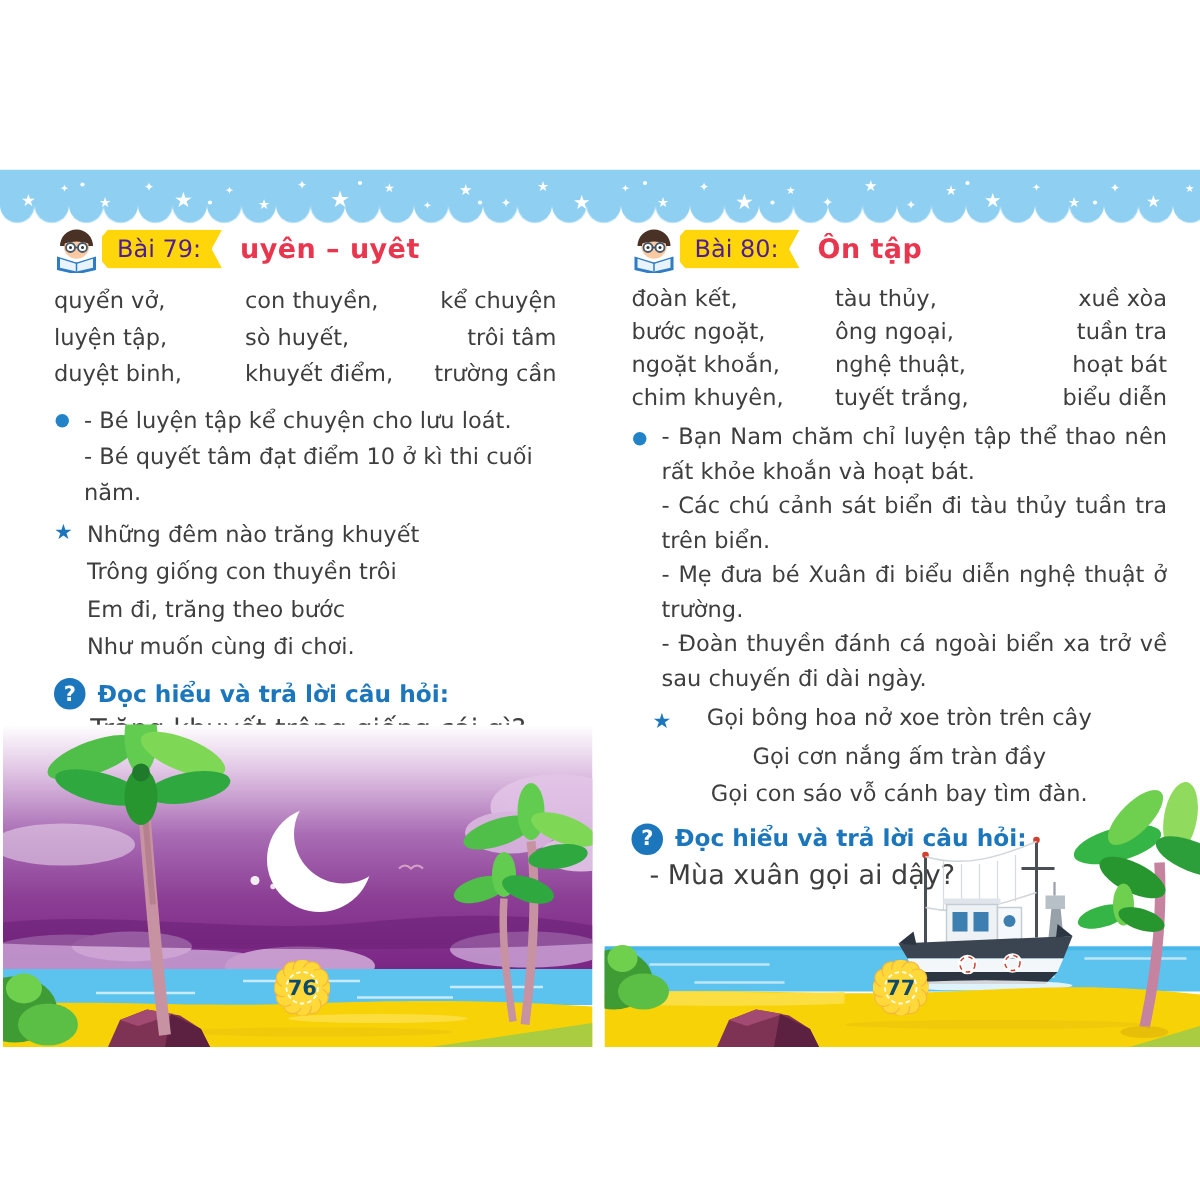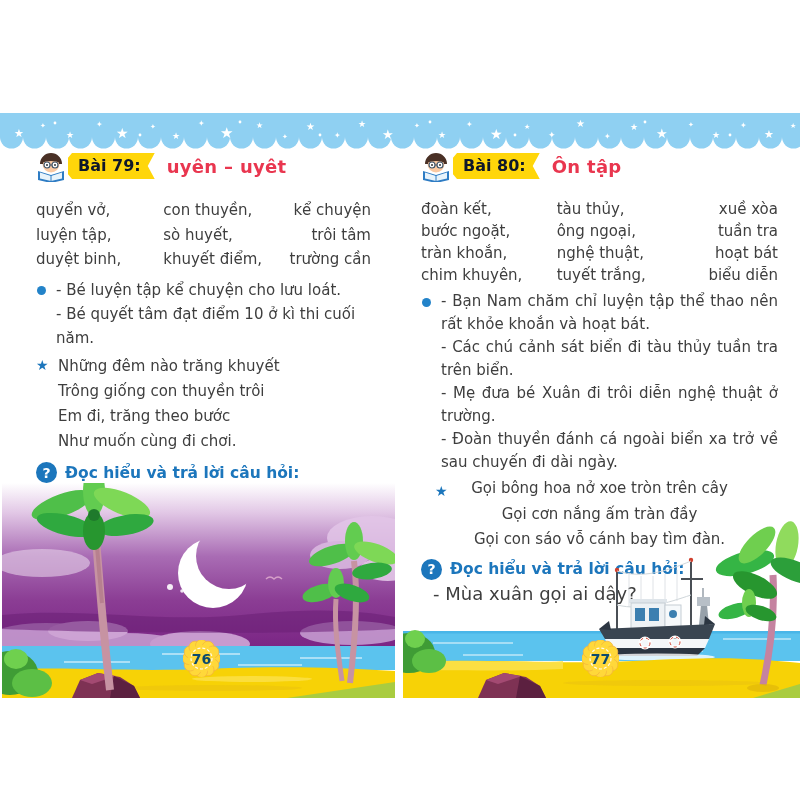--- a/index.html
+++ b/index.html
@@ -4,25 +4,25 @@
 <style>
   html,body{margin:0;padding:0;background:#ffffff;}
   .canvas{position:relative;width:800px;height:800px;background:#ffffff;overflow:hidden;
           font-family:"DejaVu Sans",sans-serif;color:#3e3e3e;}
   .top-band{position:absolute;left:0;top:113px;width:800px;height:38px;}
   .page{position:absolute;top:150px;}
   .page.left{left:36px;width:353px;}
   .page.right{left:421px;width:357px;}
   .lesson-header{display:flex;align-items:center;height:32px;margin-bottom:2px;}
   .kid{width:30px;height:32px;flex:none;margin-right:2px;}
-  .lesson-badge{background:#FFD60A;color:#0f172a;font-weight:bold;font-size:16px;
+  .lesson-badge{background:#FFD60A;color:#4c1d95;font-weight:normal;font-size:16px;
       padding:3px 14px 4px 10px;
       clip-path:polygon(4px 0,100% 0,calc(100% - 7px) 50%,100% 100%,4px 100%,0 82%,0 18%);}
   .lesson-title{color:#E9364F;font-weight:bold;font-size:18px;margin-left:12px;letter-spacing:.3px;}
-  .word-grid{margin-top:16px;}
+  .word-grid{margin-top:6px;}
   .word-grid.pad{padding-right:18px;}
   .word-row{display:flex;font-size:15px;}
   .page.left .word-row{line-height:24.7px;}
   .page.right .word-row{line-height:22px;}
   .word-row .c1{width:38%;}
   .word-row .c2{width:36%;}
   .word-row .c3{flex:1;text-align:right;}
   .section{display:flex;}
   .dot-icon{width:9px;height:9px;border-radius:50%;background:#2383C9;margin:8px 10px 0 1px;flex:none;}
   .sent{margin-top:6px;}
@@ -193,37 +193,37 @@
         <span class="c1">đoàn kết,</span>
         <span class="c2">tàu thủy,</span>
         <span class="c3">xuề xòa</span>
       </div>
       <div class="word-row">
         <span class="c1">bước ngoặt,</span>
         <span class="c2">ông ngoại,</span>
         <span class="c3">tuần tra</span>
       </div>
       <div class="word-row">
-        <span class="c1">tràn khoắn,</span>
+        <span class="c1">ngoặt khoắn,</span>
         <span class="c2">nghệ thuật,</span>
         <span class="c3">hoạt bát</span>
       </div>
       <div class="word-row">
         <span class="c1">chim khuyên,</span>
         <span class="c2">tuyết trắng,</span>
         <span class="c3">biểu diễn</span>
       </div>
     </div>
 
     <div class="section sent">
       <span class="dot-icon"></span>
       <div>
         <p>- Bạn Nam chăm chỉ luyện tập thể thao nên rất khỏe khoắn và hoạt bát.</p>
         <p>- Các chú cảnh sát biển đi tàu thủy tuần tra trên biển.</p>
-        <p>- Mẹ đưa bé Xuân đi trôi diễn nghệ thuật ở trường.</p>
+        <p>- Mẹ đưa bé Xuân đi biểu diễn nghệ thuật ở trường.</p>
         <p>- Đoàn thuyền đánh cá ngoài biển xa trở về sau chuyến đi dài ngày.</p>
       </div>
     </div>
 
     <div class="poem-block">
       <span class="star-icon poem-star">★</span>
       <p>Gọi bông hoa nở xoe tròn trên cây</p>
       <p>Gọi cơn nắng ấm tràn đầy</p>
       <p>Gọi con sáo vỗ cánh bay tìm đàn.</p>
     </div>

